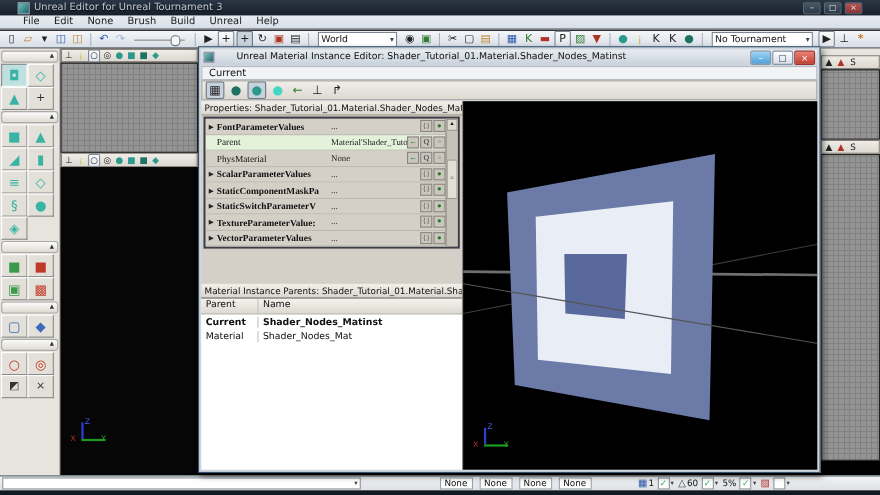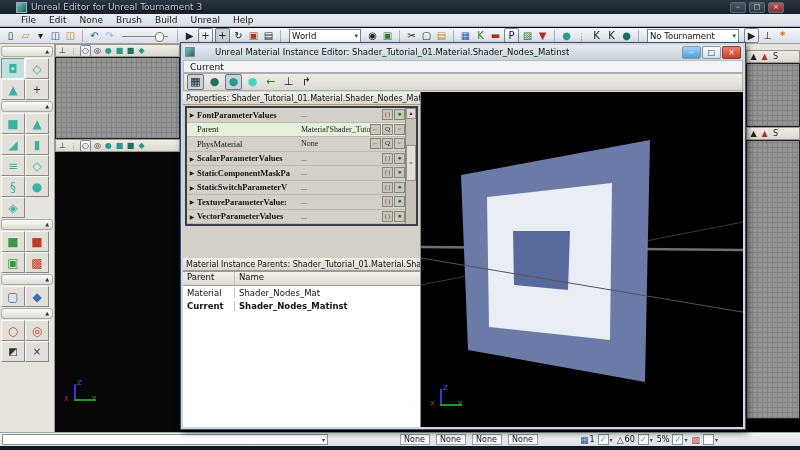--- a/index.html
+++ b/index.html
@@ -429,27 +429,27 @@
         <div class="panel-head">
           <span>Material Instance Parents: Shader_Tutorial_01.Material.Shader_No</span>
 
         </div>
         <div class="ptable">
           <div class="pt-head">
             <span class="pt-c1">Parent</span>
             <span class="pt-c2">Name</span>
           </div>
           <div id="ptable-rows">
+              <div class="ptrow cur">
+                <span class="pt-c1">Current</span>
+                <span class="pt-c2">Shader_Nodes_Matinst</span>
+              </div>
               <div class="ptrow">
                 <span class="pt-c1">Material</span>
                 <span class="pt-c2">Shader_Nodes_Mat</span>
-              </div>
-              <div class="ptrow cur">
-                <span class="pt-c1">Current</span>
-                <span class="pt-c2">Shader_Nodes_Matinst</span>
               </div>
             </div>
         </div>
       </div>
 
       <div class="mied-preview">
         <svg width="322" height="335" viewBox="0 0 322 335">
           <line x1="0" y1="193" x2="322" y2="130" stroke-width="1" stroke="#3a3a3a"></line>
           <line x1="0" y1="155" x2="322" y2="158" stroke-width="2.5" stroke="#6f6f6f"></line>
           <polygon points="40,83 229,48 224,290 47,258" fill="#6c7aa8"></polygon>

